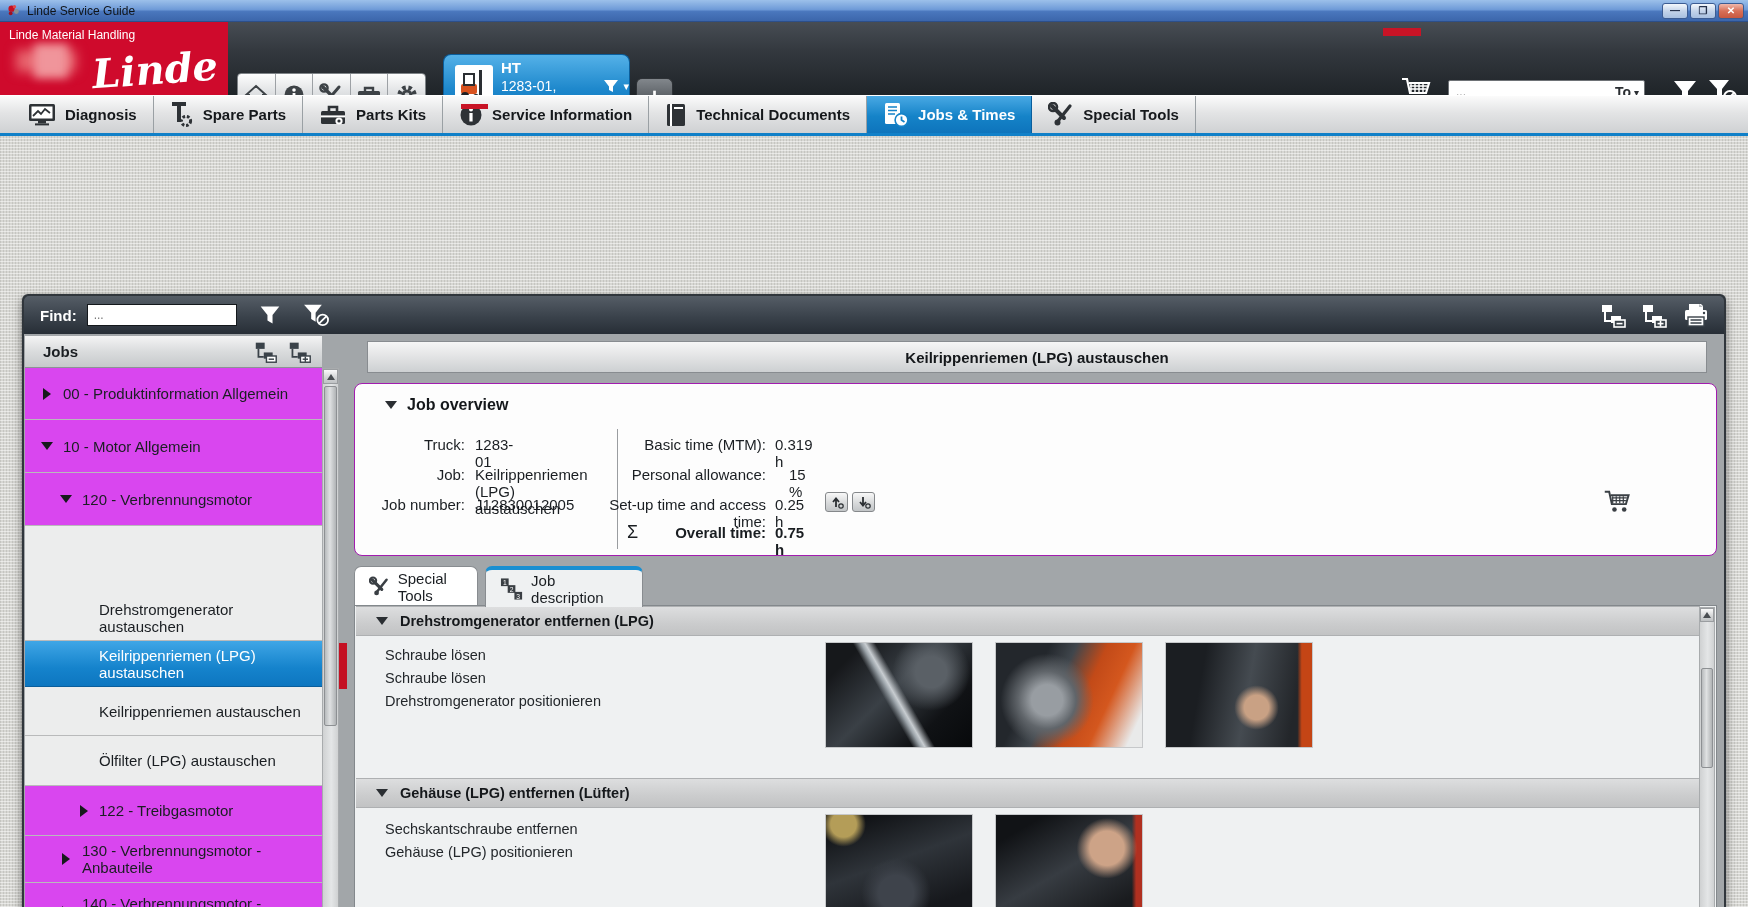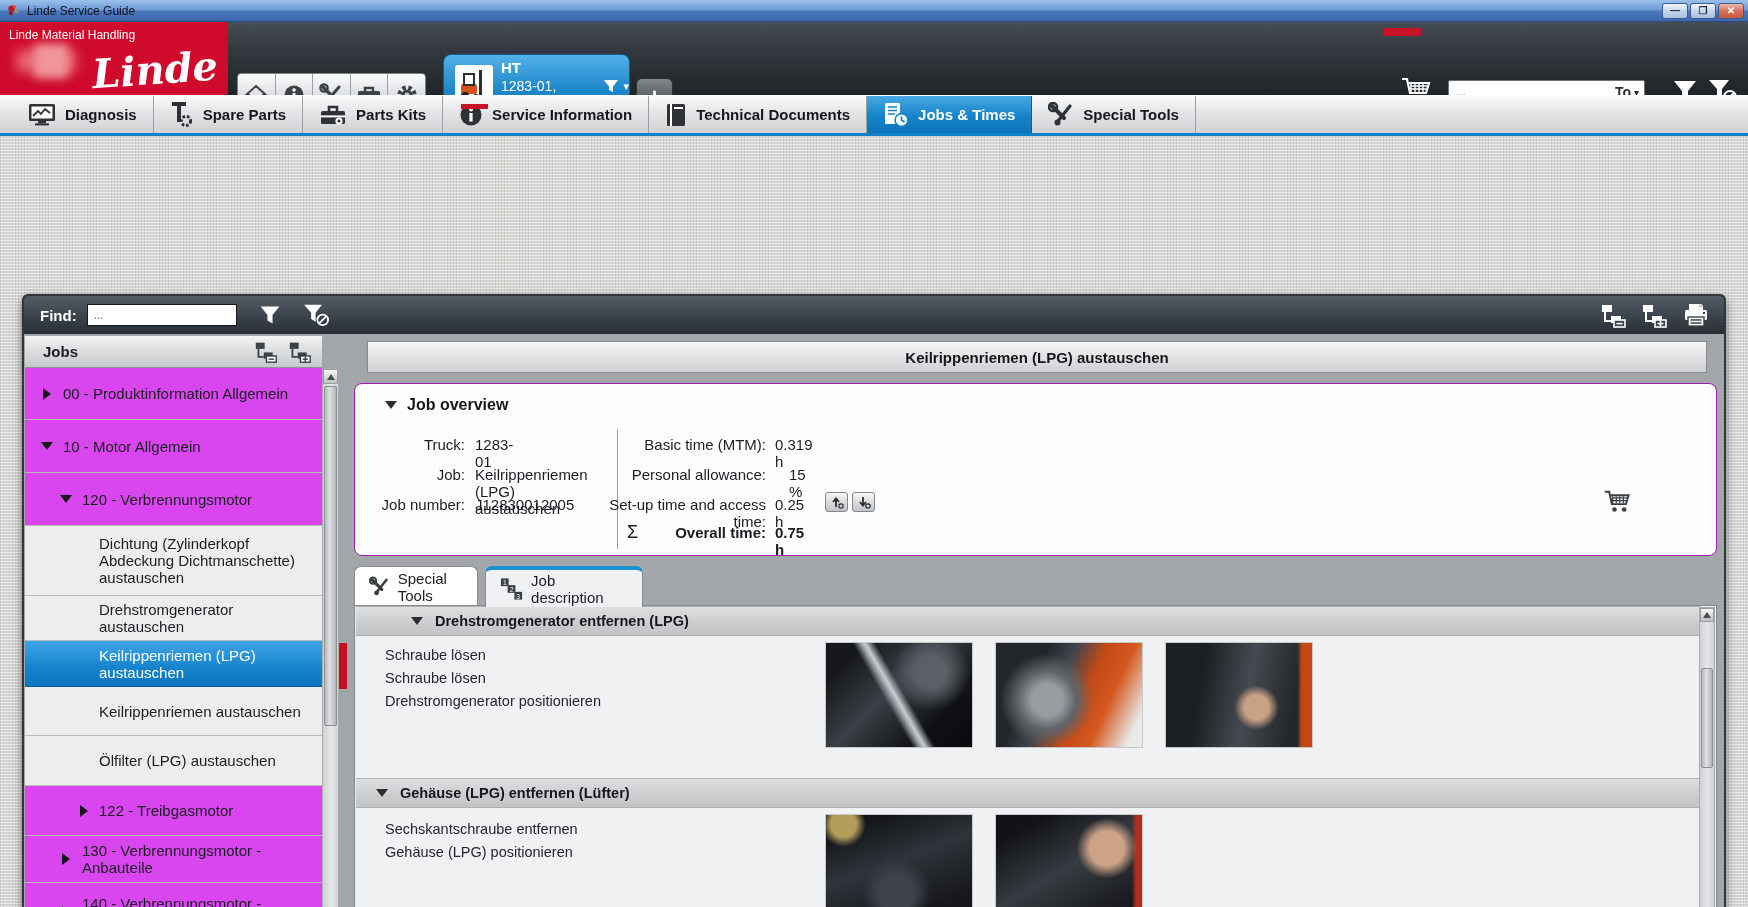--- a/index.html
+++ b/index.html
@@ -436,23 +436,20 @@
             <span class="lbl">00 - Produktinformation Allgemein</span>
           </div>
       <div class="si g0" style="top:52px;height:53px;">
             <span class="tri d" style="left:16px;"></span>
             <span class="lbl">10 - Motor Allgemein</span>
           </div>
       <div class="si g1" style="top:105px;height:53px;">
             <span class="tri d" style="left:35px;"></span>
             <span class="lbl">120 - Verbrennungsmotor</span>
           </div>
-      <div class="si leaf" style="top:158px;height:70px;">
-            <span class="lbl">Dichtung (Zylinderkopf Abdeckung Dichtmanschette) austauschen</span>
-          </div>
       <div class="si leaf" style="top:228px;height:45px;">
             <span class="lbl">Drehstromgenerator austauschen</span>
           </div>
       <div class="si leaf sel" style="top:273px;height:46px;">
             <span class="lbl">Keilrippenriemen (LPG) austauschen</span>
           </div>
       <div class="si leaf" style="top:319px;height:49px;">
             <span class="lbl">Keilrippenriemen austauschen</span>
           </div>
       <div class="si leaf" style="top:368px;height:50px;">
@@ -559,21 +556,21 @@
               <text x="5" y="8" font-size="7" fill="#fff" text-anchor="middle">1</text>
           <rect x="8" y="8" width="8" height="8" fill="#3a3f44"></rect>
               <text x="12" y="15" font-size="7" fill="#fff" text-anchor="middle">2</text>
           <rect x="15" y="15" width="8" height="8" fill="#3a3f44"></rect>
               <text x="19" y="22" font-size="7" fill="#fff" text-anchor="middle">3</text>
         </svg>
         <span>Job description</span>
       </div>
 
       <div id="descpanel" class="abs">
-        <div class="sechead" style="top:0;padding-left:35px;">
+        <div class="sechead" style="top:0;">
           <span class="shx">
                 <span class="tri d"></span>
                 <span>Drehstromgenerator entfernen (LPG)</span>
               </span>
         </div>
         <div class="steps" style="top:38px;">
           <div>Schraube lösen</div>
           <div>Schraube lösen</div>
           <div>Drehstromgenerator positionieren</div>
         </div>

